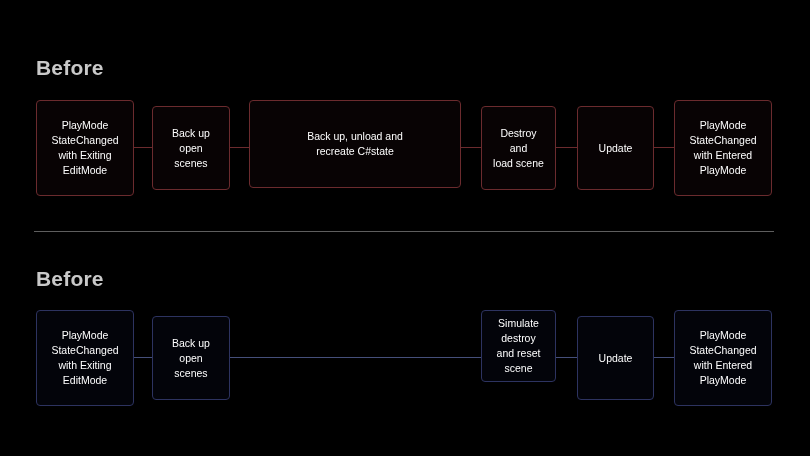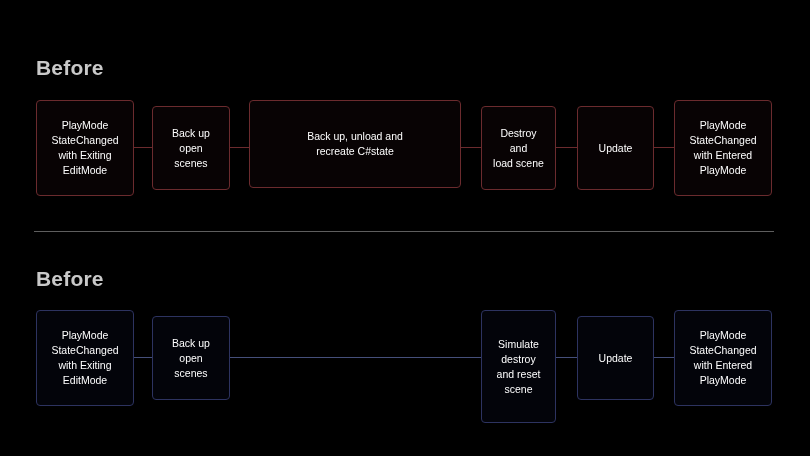--- a/index.html
+++ b/index.html
@@ -133,21 +133,21 @@
       <div class="connector after" style="left: 230px; width: 251px;"></div>
       <div class="connector after" style="left: 556px; width: 21px;"></div>
       <div class="connector after" style="left: 654px; width: 20px;"></div>
       <div class="node after" style="left: 36px; top: 0px; width: 98px; height: 96px;">PlayMode
 StateChanged
 with Exiting
 EditMode</div>
       <div class="node after" style="left: 152px; top: 6px; width: 78px; height: 84px;">Back up
 open
 scenes</div>
-      <div class="node after" style="left: 481px; top: 0px; width: 75px; height: 113px;">Simulate
+      <div class="node after" style="left: 481px; top: 0px; width: 75px; height: 72px;">Simulate
 destroy
 and reset
 scene</div>
       <div class="node after" style="left: 577px; top: 6px; width: 77px; height: 84px;">Update</div>
       <div class="node after" style="left: 674px; top: 0px; width: 98px; height: 96px;">PlayMode
 StateChanged
 with Entered
 PlayMode</div>
     </div>
 

